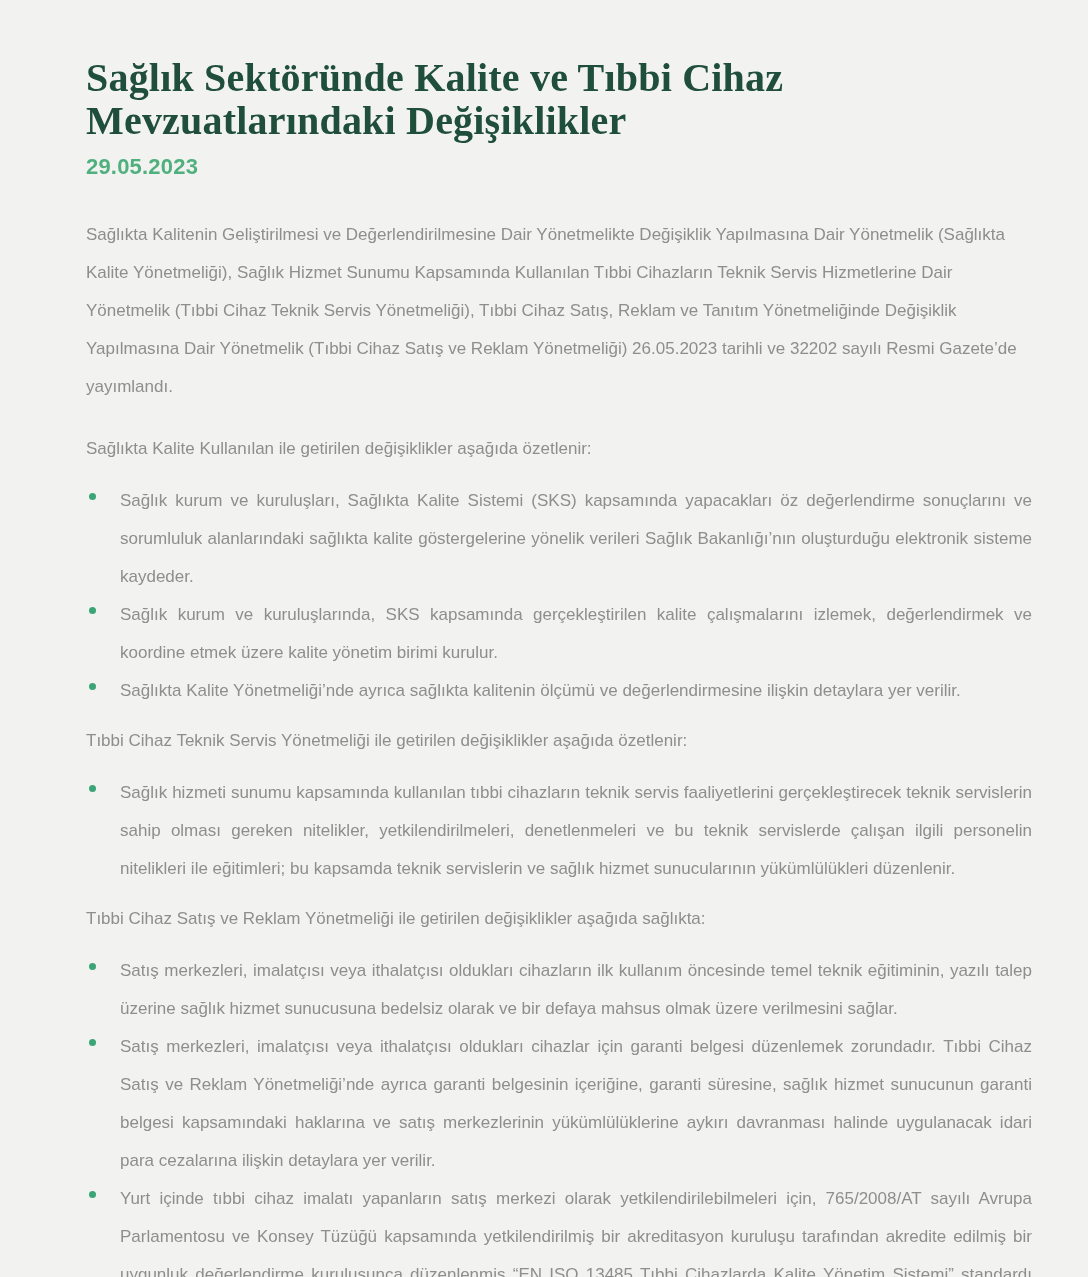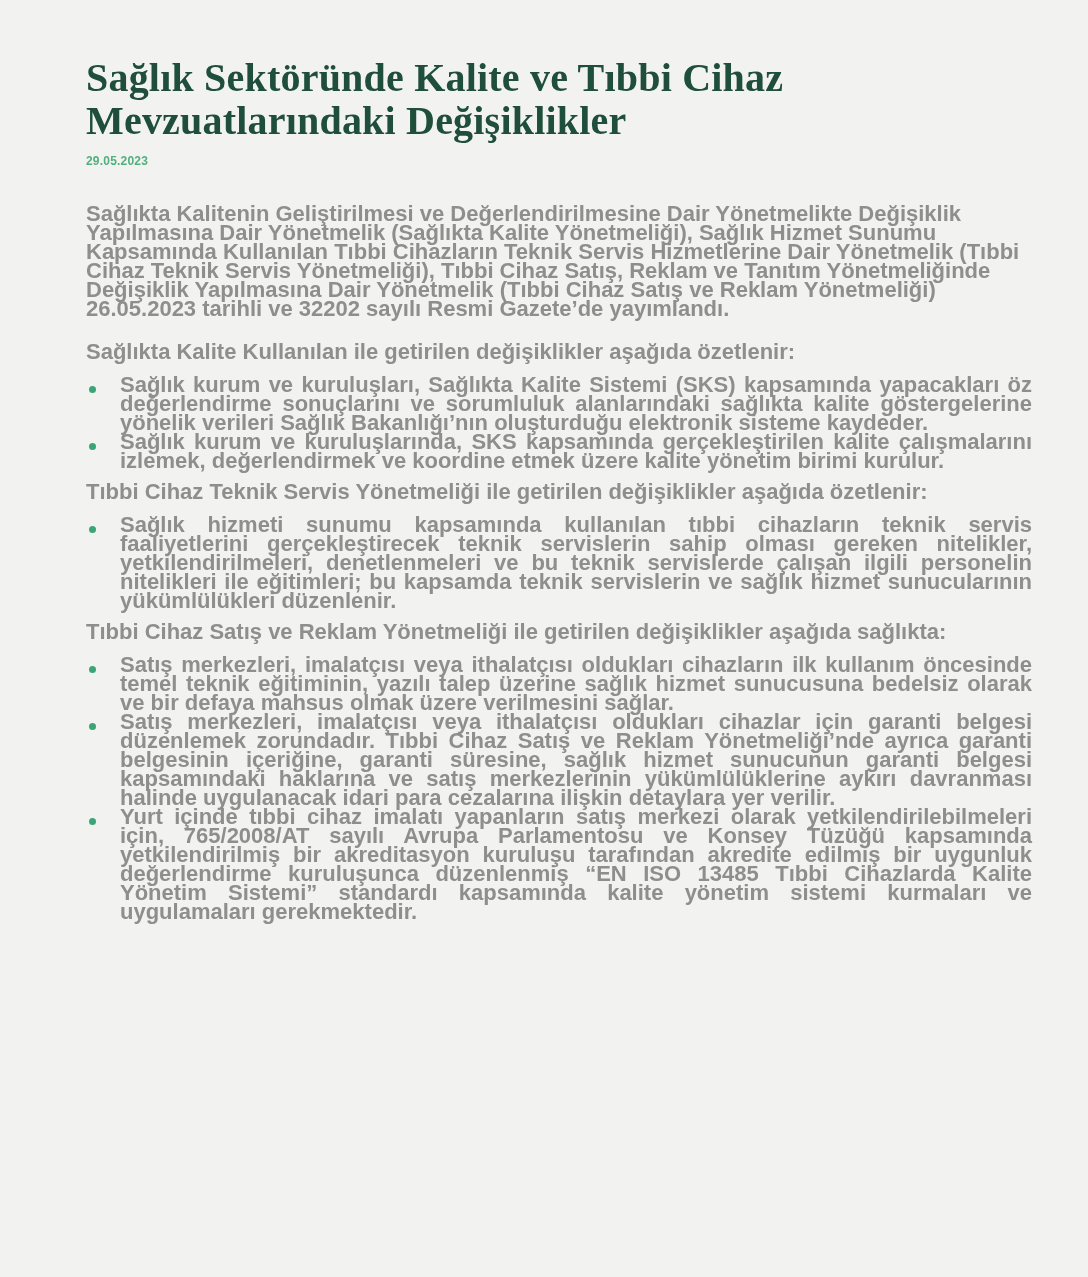--- a/index.html
+++ b/index.html
@@ -22,30 +22,29 @@
     font-family:"Liberation Serif","DejaVu Serif",serif;
     font-weight:700;
     font-size:40px;
     line-height:1.08;
     letter-spacing:0.2px;
     color:var(--title);
     max-width:860px;
   }
   .publish-date{
     margin-top:12px;
-    font-size:12px;
+    font-size:22px;
     font-weight:700;
     letter-spacing:0.2px;
     color:var(--date);
   }
   p, li{
-    font-size:22px;
-    line-height:19px;
+    font-size:17px;
+    line-height:38px;
     color:var(--body);
-    font-weight:bold;
   }
   p.intro{
     margin-top:36px;
     text-align:left;
   }
   p.section-heading{
     margin-top:24px;
   }
   ul.bullet-list + p.section-heading{
     margin-top:12px;
@@ -85,20 +84,24 @@
   <p class="section-heading">Sağlıkta Kalite Kullanılan ile getirilen değişiklikler aşağıda özetlenir:</p>
   <ul class="bullet-list">
     <li>
       <span class="bullet-dot"></span>
       <span>Sağlık kurum ve kuruluşları, Sağlıkta Kalite Sistemi (SKS) kapsamında yapacakları öz değerlendirme sonuçlarını ve sorumluluk alanlarındaki sağlıkta kalite göstergelerine yönelik verileri Sağlık Bakanlığı’nın oluşturduğu elektronik sisteme kaydeder.</span>
     </li>
     <li>
       <span class="bullet-dot"></span>
       <span>Sağlık kurum ve kuruluşlarında, SKS kapsamında gerçekleştirilen kalite çalışmalarını izlemek, değerlendirmek ve koordine etmek üzere kalite yönetim birimi kurulur.</span>
     </li>
+    <li>
+      <span class="bullet-dot"></span>
+      <span>Sağlıkta Kalite Yönetmeliği’nde ayrıca sağlıkta kalitenin ölçümü ve değerlendirmesine ilişkin detaylara yer verilir.</span>
+    </li>
   </ul>
 
   <p class="section-heading">Tıbbi Cihaz Teknik Servis Yönetmeliği ile getirilen değişiklikler aşağıda özetlenir:</p>
   <ul class="bullet-list">
     <li>
       <span class="bullet-dot"></span>
       <span>Sağlık hizmeti sunumu kapsamında kullanılan tıbbi cihazların teknik servis faaliyetlerini gerçekleştirecek teknik servislerin sahip olması gereken nitelikler, yetkilendirilmeleri, denetlenmeleri ve bu teknik servislerde çalışan ilgili personelin nitelikleri ile eğitimleri; bu kapsamda teknik servislerin ve sağlık hizmet sunucularının yükümlülükleri düzenlenir.</span>
     </li>
   </ul>
 

